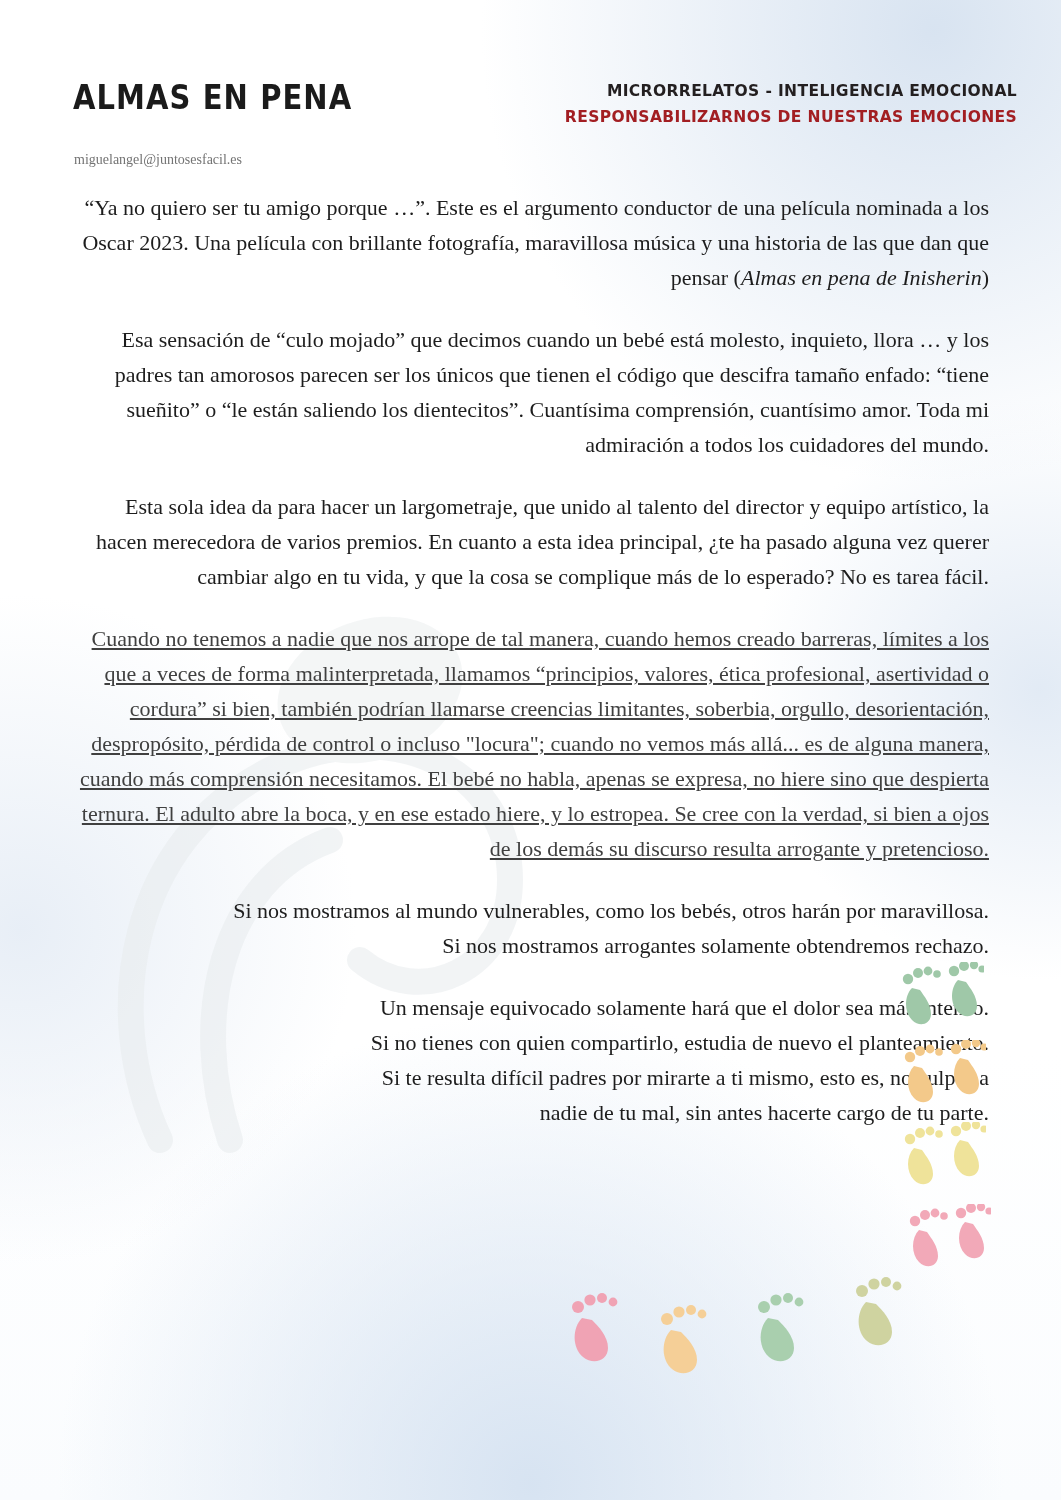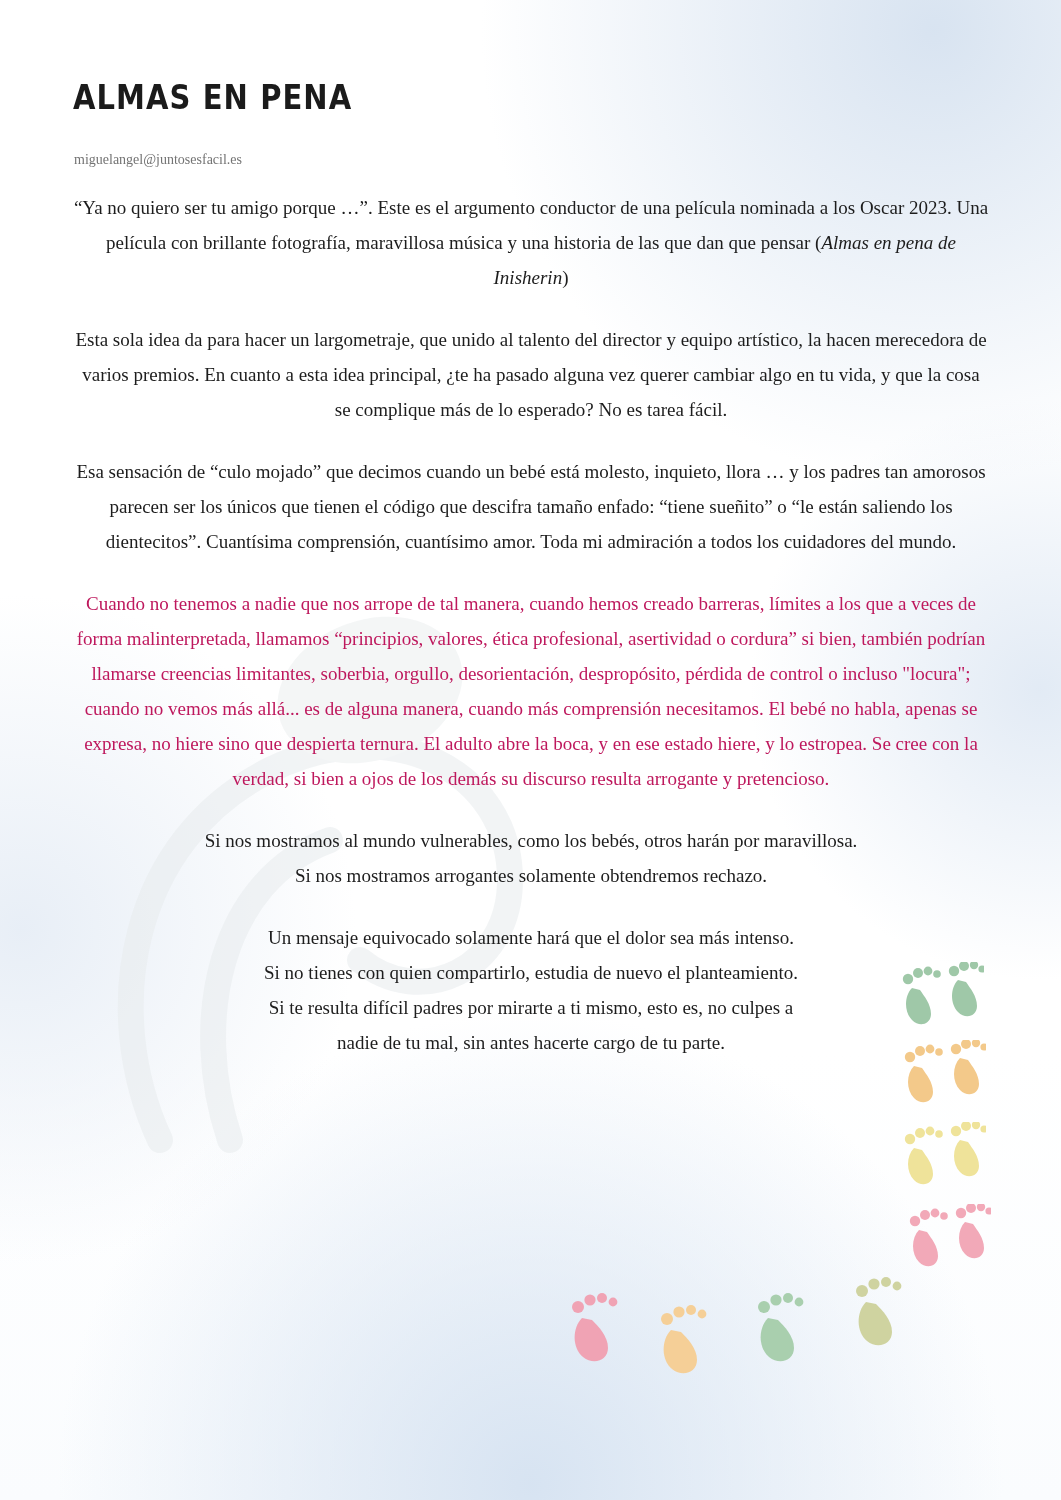--- a/index.html
+++ b/index.html
@@ -94,28 +94,29 @@
   }
 
   
   .article {
     position: absolute;
     left: 73px;
     top: 190px;
     width: 916px;
   }
   .para {
-    font-size: 19px;
+    font-size: 22px;
     line-height: 35px;
     color: #1d1d1d;
     margin: 0 0 27px 0;
-    text-align: center;
+    text-align: right;
   }
   .para.muted {
-    color: #be185d;
+    color: #404040;
+    text-decoration: underline;
   }
   .para em {
     font-style: italic;
   }
 
   
   .feet {
     position: absolute;
     z-index: 1;
   }
@@ -133,26 +134,30 @@
   <g fill="#eceff0">
     <ellipse cx="330" cy="150" rx="95" ry="70" transform="rotate(-20 330 150)"></ellipse>
   </g>
 </svg>
 
 <div class="content">
 
   <div class="header">
     <div class="brand-title">ALMAS EN PENA</div>
     <div class="brand-email">miguelangel@juntosesfacil.es</div>
+    <div class="kicker-wrap">
+      <div class="kicker-1">MICRORRELATOS - INTELIGENCIA EMOCIONAL</div>
+      <div class="kicker-2">RESPONSABILIZARNOS DE NUESTRAS EMOCIONES</div>
+    </div>
   </div>
 
   <div class="article">
     <p class="para"><span>“Ya no quiero ser tu amigo porque …”. Este es el argumento conductor de una película nominada a los Oscar 2023. Una película con brillante fotografía, maravillosa música y una historia de las que dan que pensar (</span><em>Almas en pena de Inisherin</em><span>)</span></p>
+    <p class="para">Esa sensación de “culo mojado” que decimos cuando un bebé está molesto, inquieto, llora … y los padres tan amorosos parecen ser los únicos que tienen el código que descifra tamaño enfado: “tiene sueñito” o “le están saliendo los dientecitos”. Cuantísima comprensión, cuantísimo amor. Toda mi admiración a todos los cuidadores del mundo.</p>
     <p class="para">Esta sola idea da para hacer un largometraje, que unido al talento del director y equipo artístico, la hacen merecedora de varios premios. En cuanto a esta idea principal, ¿te ha pasado alguna vez querer cambiar algo en tu vida, y que la cosa se complique más de lo esperado? No es tarea fácil.</p>
-    <p class="para">Esa sensación de “culo mojado” que decimos cuando un bebé está molesto, inquieto, llora … y los padres tan amorosos parecen ser los únicos que tienen el código que descifra tamaño enfado: “tiene sueñito” o “le están saliendo los dientecitos”. Cuantísima comprensión, cuantísimo amor. Toda mi admiración a todos los cuidadores del mundo.</p>
     <p class="para muted">Cuando no tenemos a nadie que nos arrope de tal manera, cuando hemos creado barreras, límites a los que a veces de forma malinterpretada, llamamos “principios, valores, ética profesional, asertividad o cordura” si bien, también podrían llamarse creencias limitantes, soberbia, orgullo, desorientación, despropósito, pérdida de control o incluso "locura"; cuando no vemos más allá... es de alguna manera, cuando más comprensión necesitamos. El bebé no habla, apenas se expresa, no hiere sino que despierta ternura. El adulto abre la boca, y en ese estado hiere, y lo estropea. Se cree con la verdad, si bien a ojos de los demás su discurso resulta arrogante y pretencioso.</p>
     <p class="para" style="white-space:pre-line;">Si nos mostramos al mundo vulnerables, como los bebés, otros harán por maravillosa.
 Si nos mostramos arrogantes solamente obtendremos rechazo.</p>
     <p class="para" style="white-space:pre-line;">Un mensaje equivocado solamente hará que el dolor sea más intenso.
 Si no tienes con quien compartirlo, estudia de nuevo el planteamiento.
 Si te resulta difícil padres por mirarte a ti mismo, esto es, no culpes a
 nadie de tu mal, sin antes hacerte cargo de tu parte.</p>
   </div>
 
   <svg class="feet" style="left:898px; top:962px;" width="86" height="74" viewBox="0 0 86 74" xmlns="http://www.w3.org/2000/svg">

